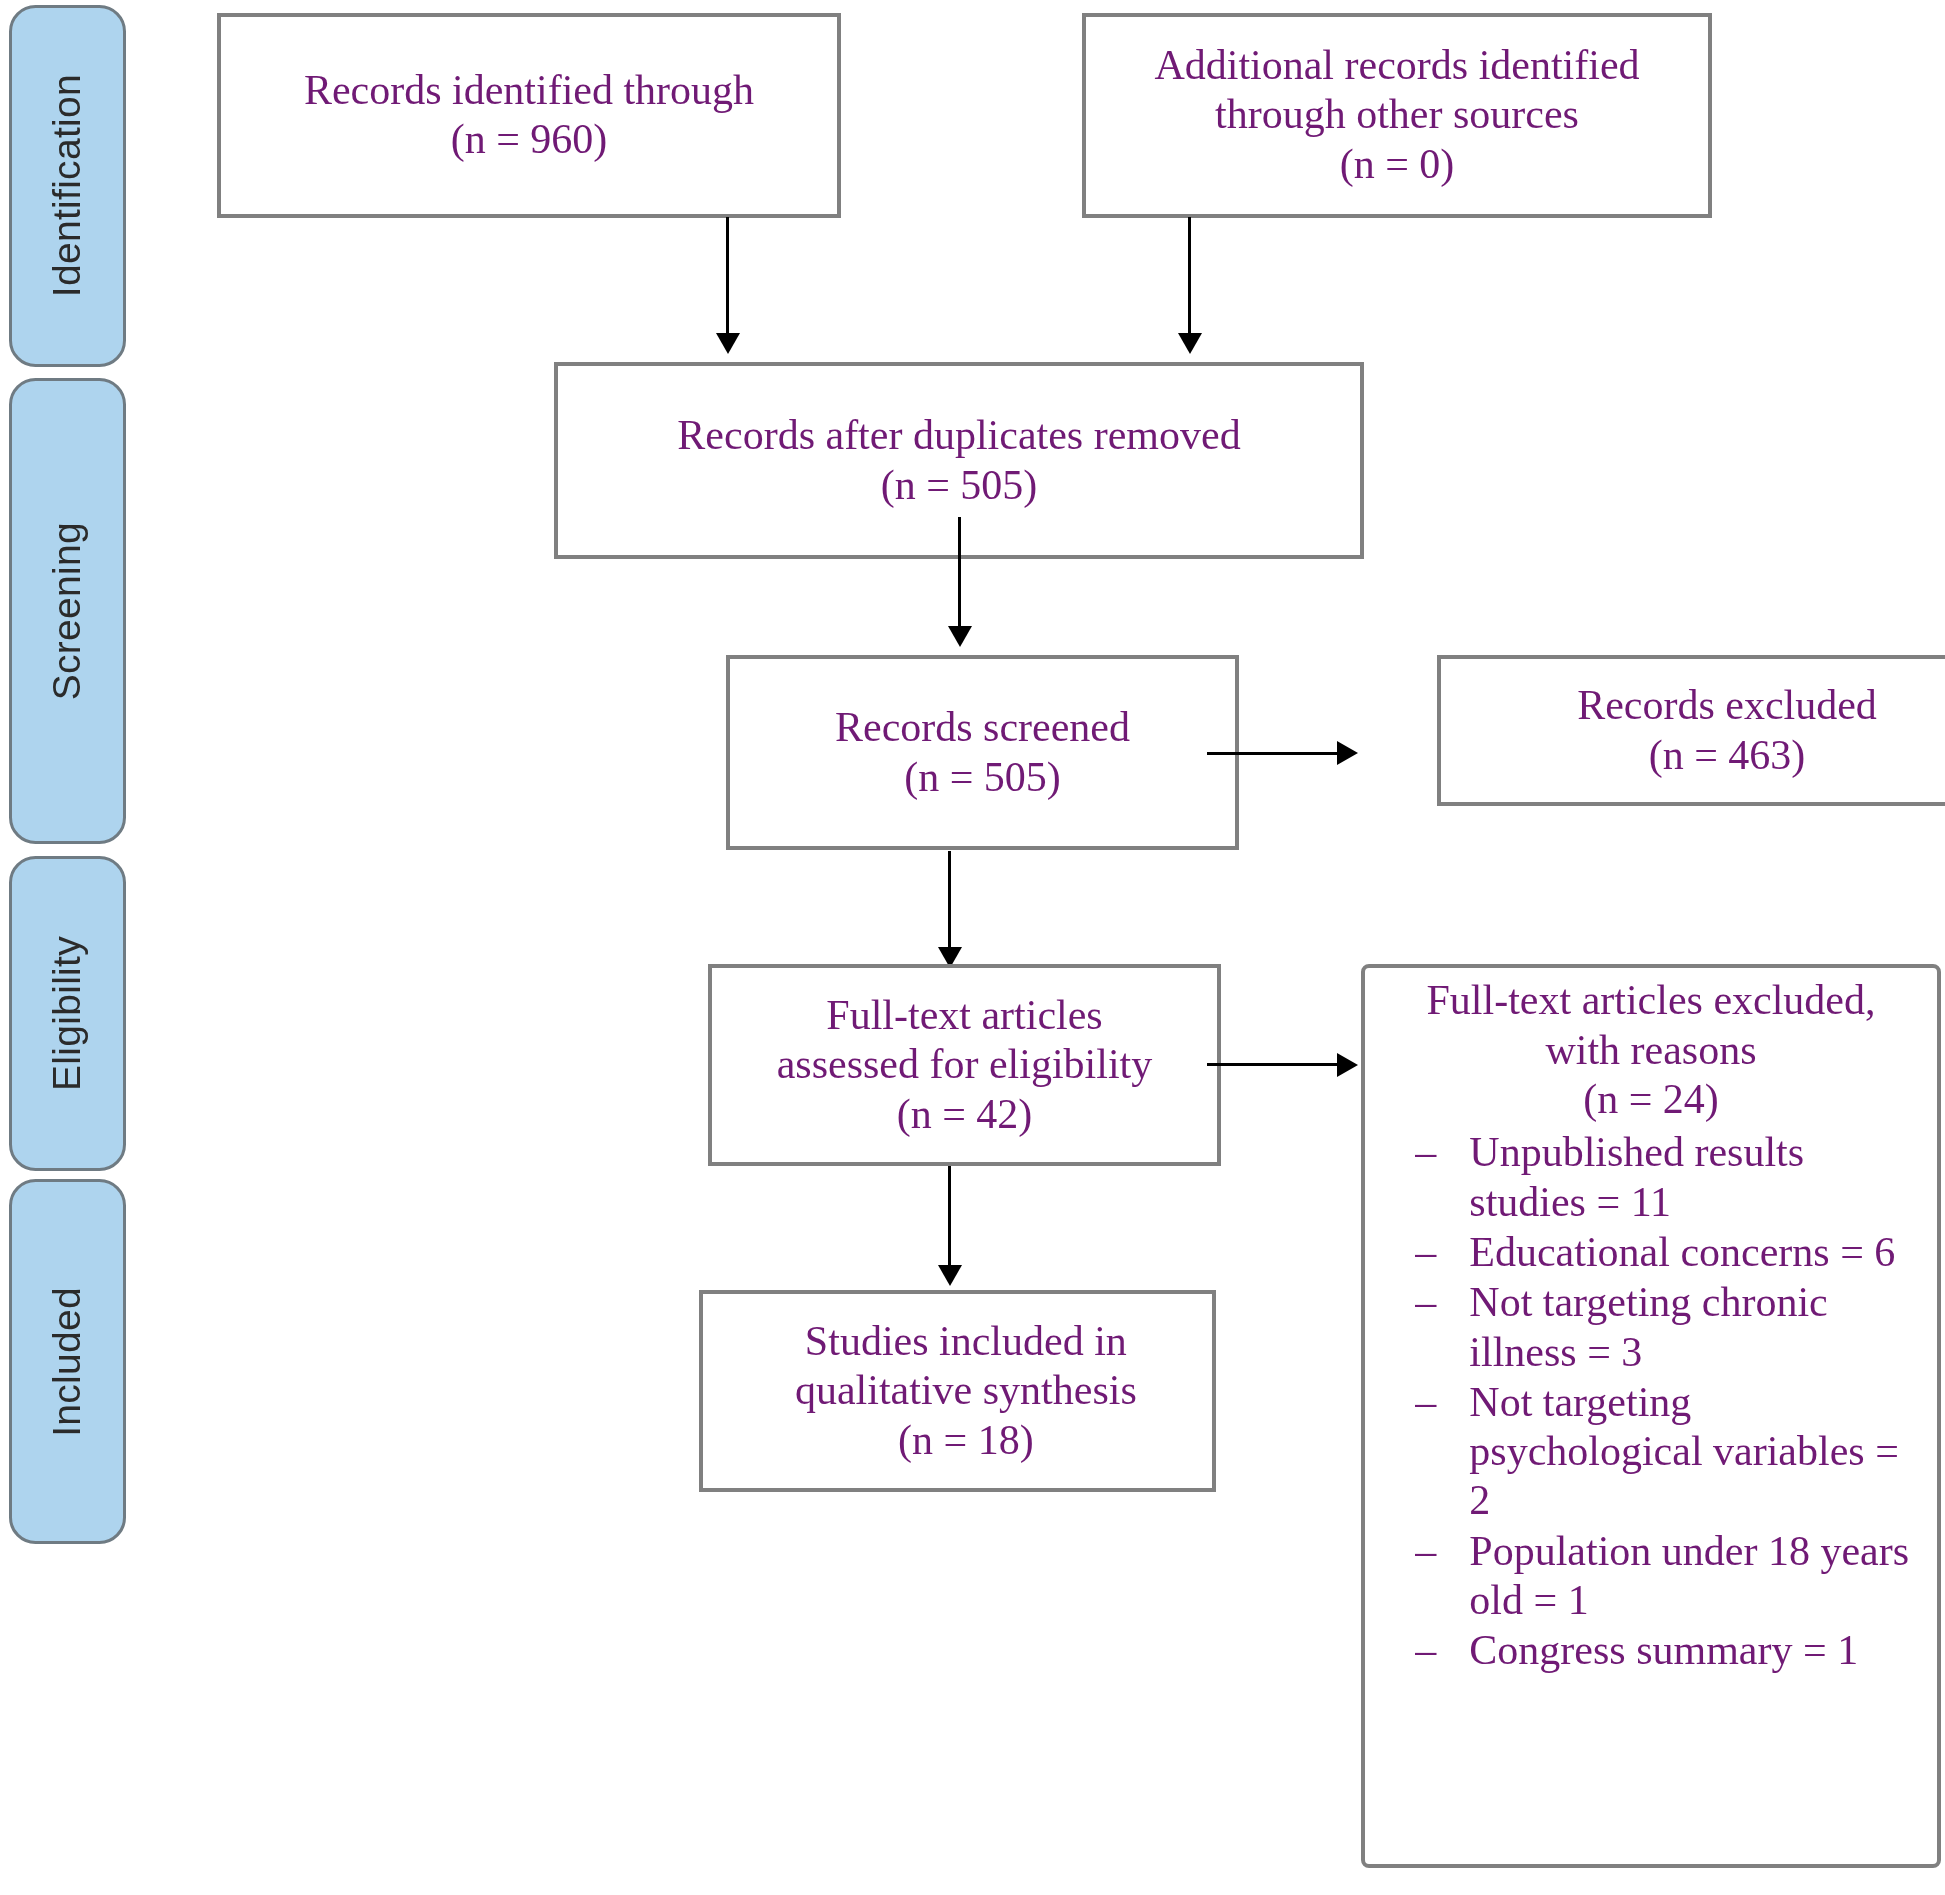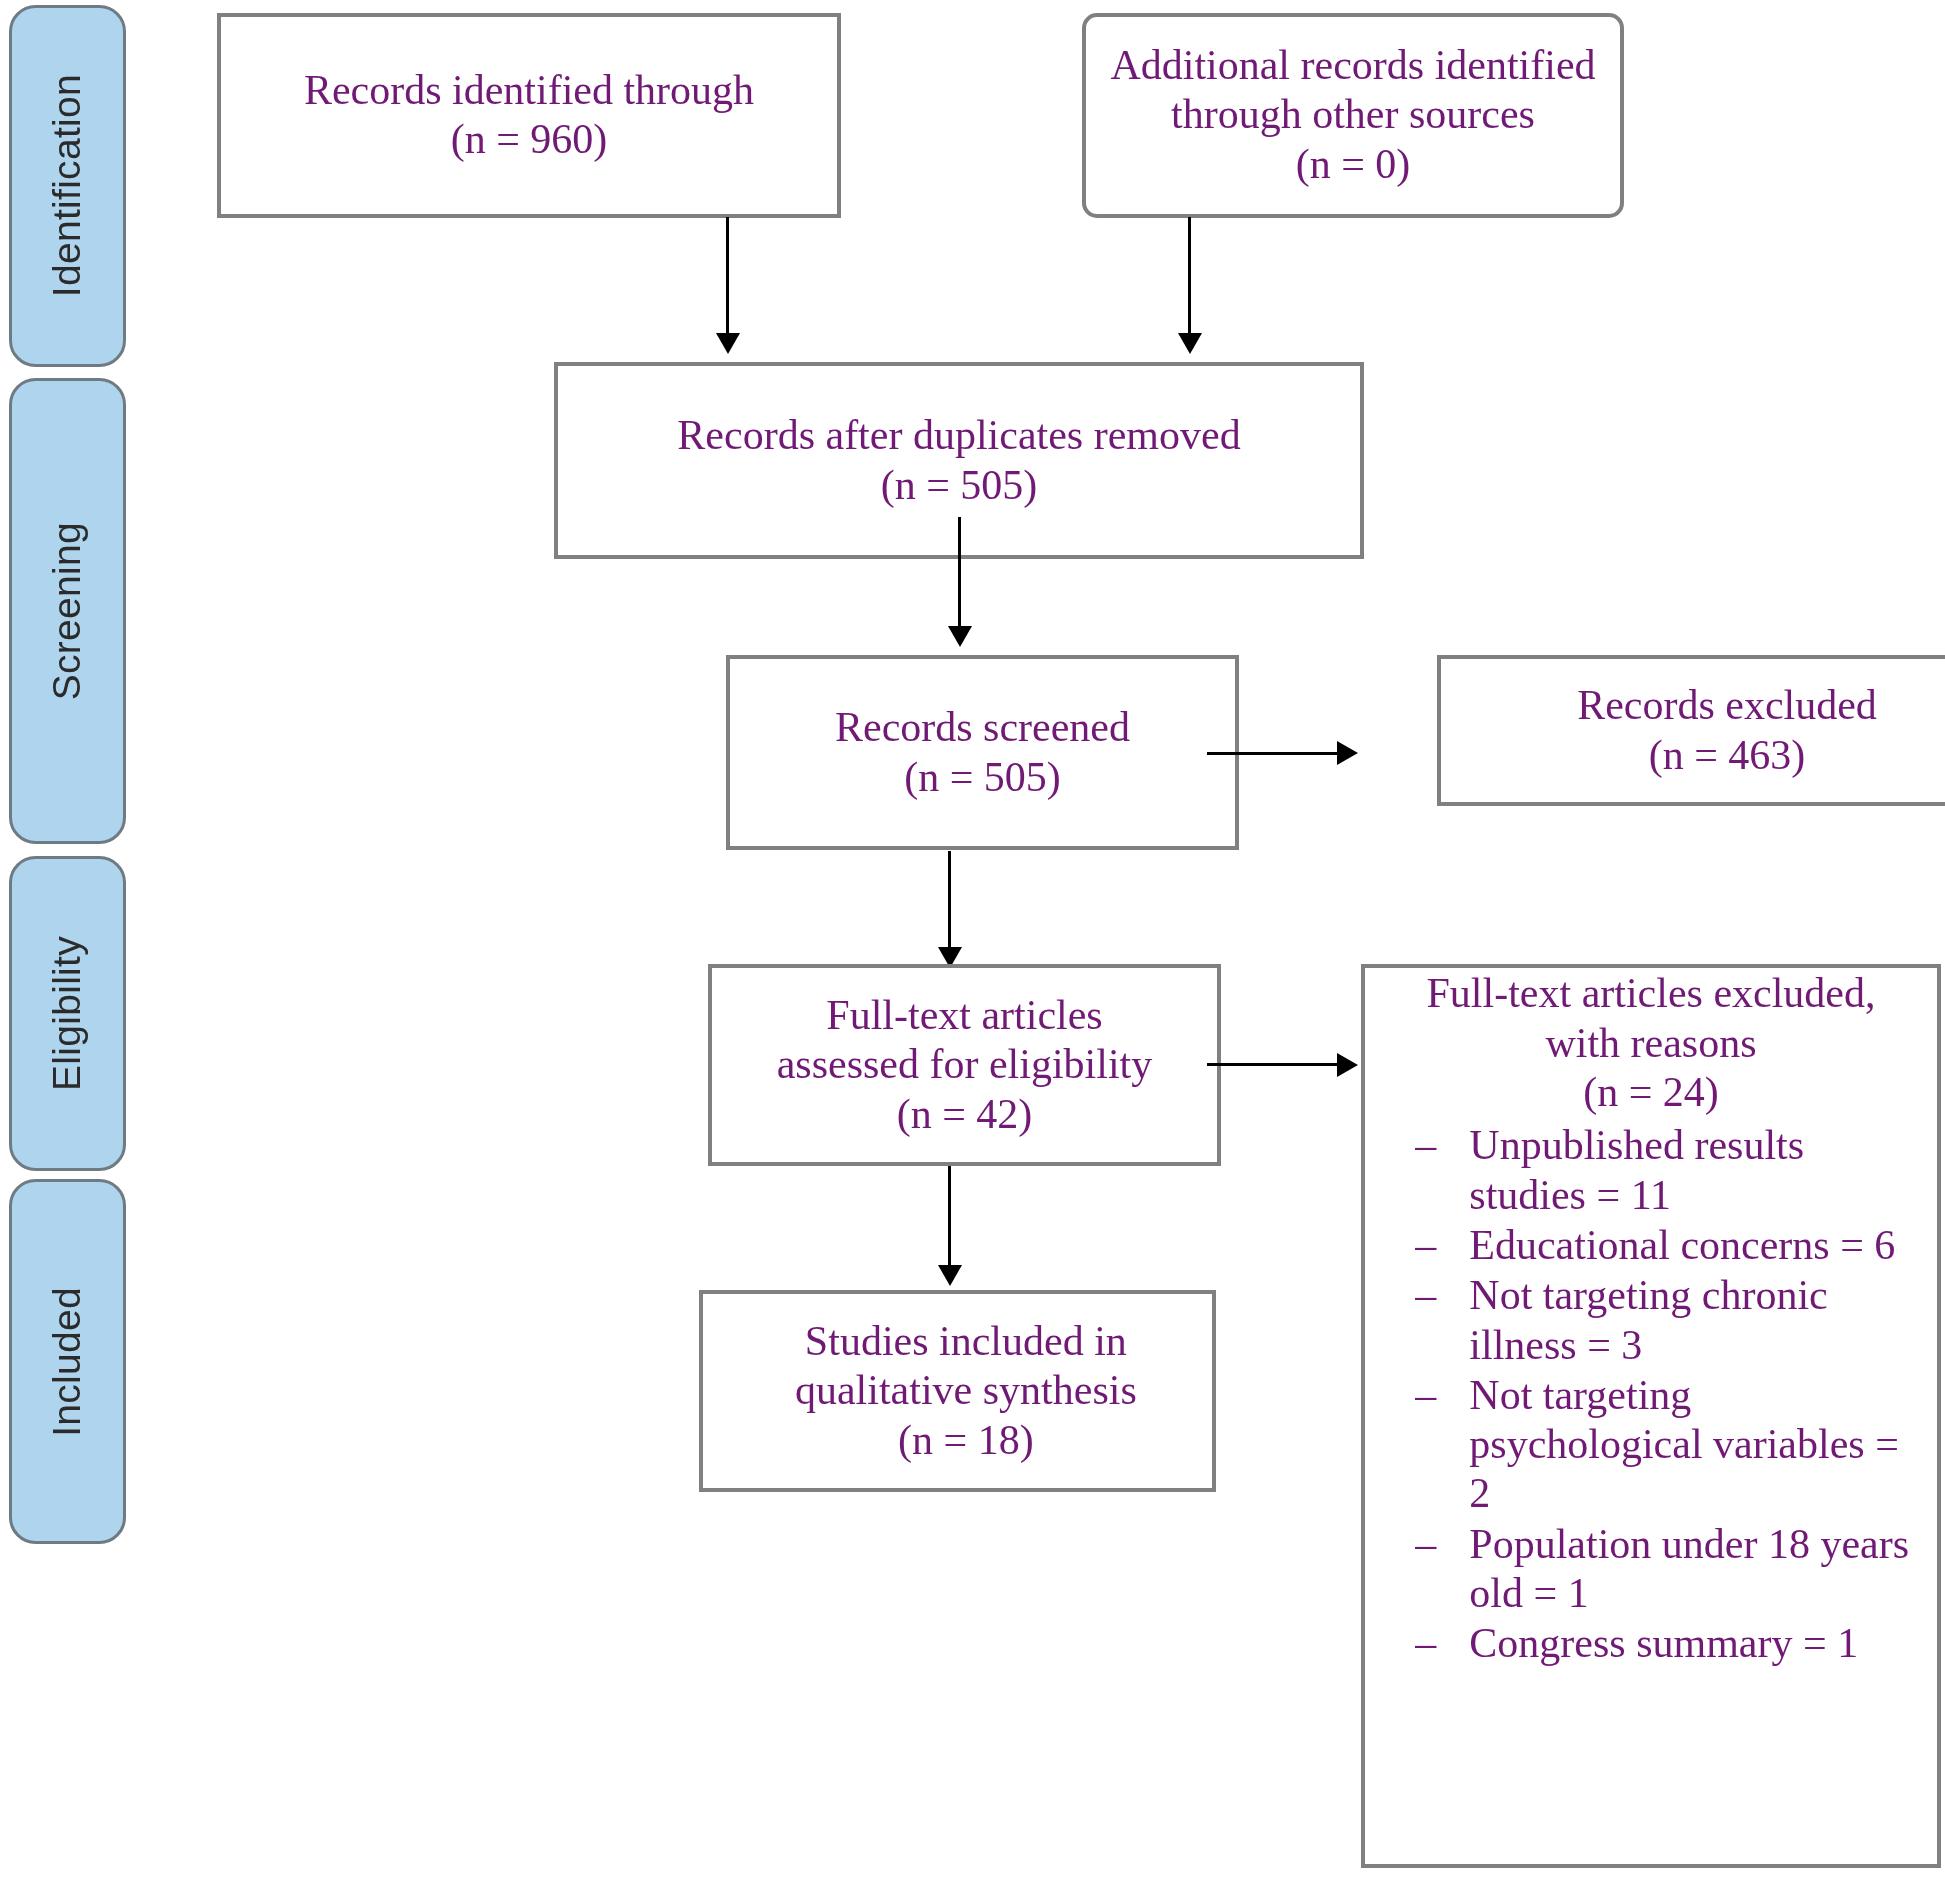--- a/index.html
+++ b/index.html
@@ -53,21 +53,22 @@
     font-size: 42px;
     line-height: 1.18;
     color: #701a75;
     padding: 6.3px 11.3px;
   }
   .flow-box .ln { display: block; white-space: nowrap; }
 
   
   .flow-box.listbox {
     justify-content: flex-start;
-    padding-top: 1px;
+    padding-top: 8px;
+    border-radius: 8px;
   }
   .reasons {
     list-style: none;
     margin: 3.8px 0 0 0;
     padding: 0;
     width: 100%;
     text-align: left;
   }
   .reasons li {
     display: flex;
@@ -128,21 +129,21 @@
 
   <div class="stage-box" style="left:8.8px; top:1179px; width:117px; height:365px;">
     <span class="stage-label">Included</span>
   </div>
 
   <div class="flow-box" style="left:217px; top:12.6px; width:624px; height:205px;">
     <span class="ln">Records identified through</span>
     <span class="ln">(n = 960)</span>
   </div>
 
-  <div class="flow-box" style="left:1082px; top:12.6px; width:542px; height:205px;border-radius:15px;">
+  <div class="flow-box" style="left:1082px; top:12.6px; width:630px; height:205px;">
     <span class="ln">Additional records identified</span>
     <span class="ln">through other sources</span>
     <span class="ln">(n = 0)</span>
   </div>
 
   <div class="vline" style="left:726px; top:217px; height:117px;"></div>
   <div class="arrow-down" style="left:716px; top:333px;"></div>
 
   <div class="vline" style="left:1188px; top:217px; height:117px;"></div>
   <div class="arrow-down" style="left:1178px; top:333px;"></div>

